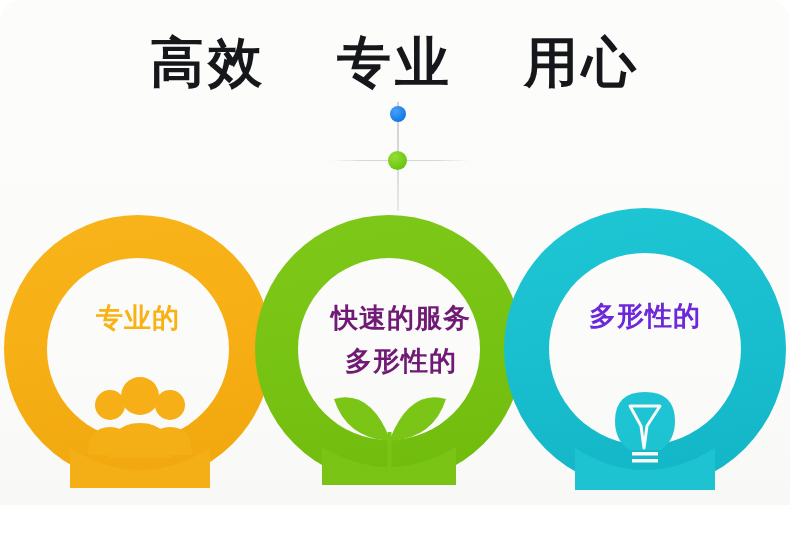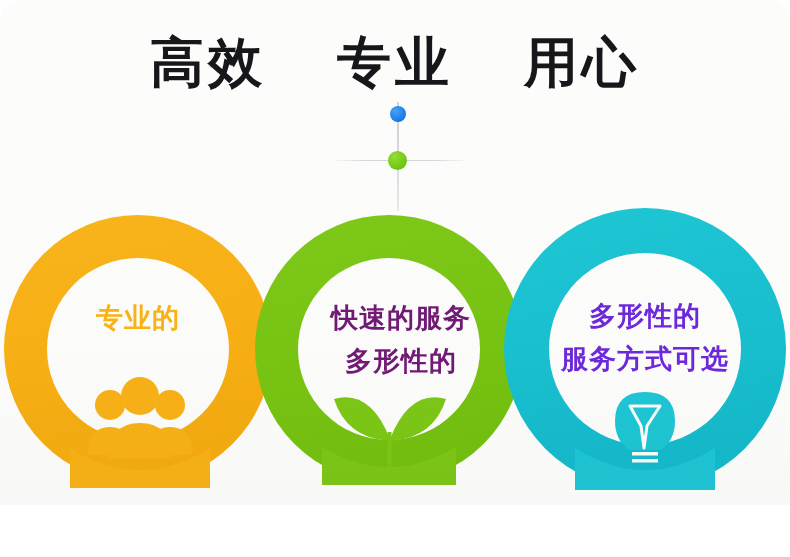--- a/index.html
+++ b/index.html
@@ -224,17 +224,16 @@
   <div class="circle-group" id="group-green">
     <div class="ring-label" style="left:12px; top:95px; width:270px; color:#701a75;">
       <span>快速的服务</span>
       <span class="l2">多形性的</span>
     </div>
   </div>
 
   <div class="circle-group" id="group-cyan">
     <div class="ring-label" style="left:-5px; top:93px; width:290px; color:#6d28d9;">
       <span>多形性的</span>
-      <span class="l2">服务方式可选</span>
     </div>
   </div>
 
 </div>
 
 </body></html>

